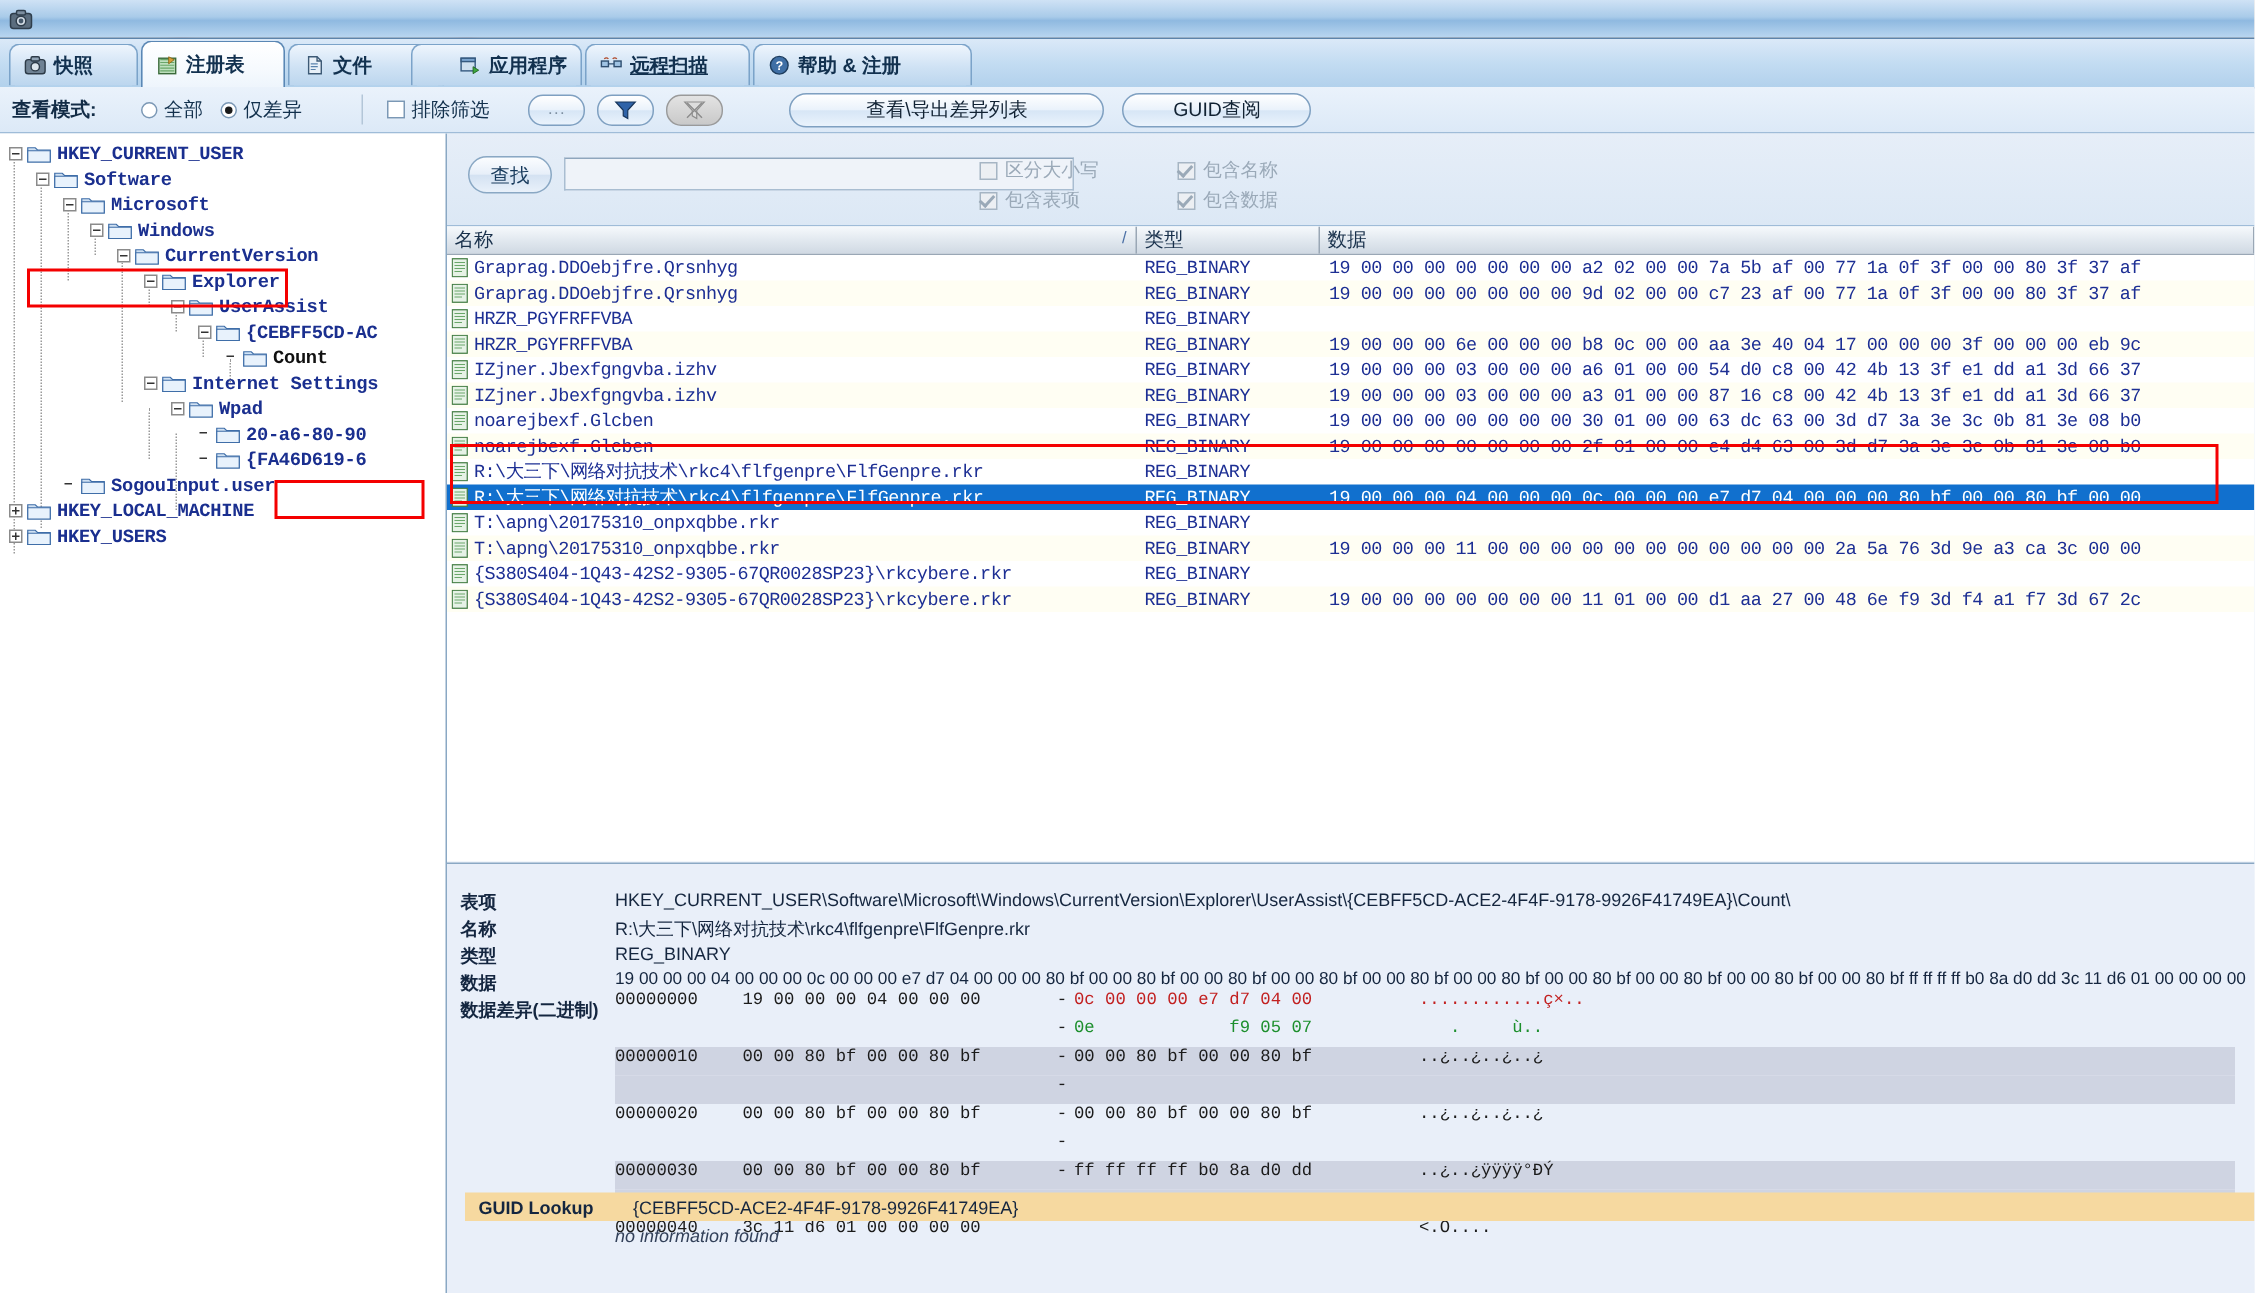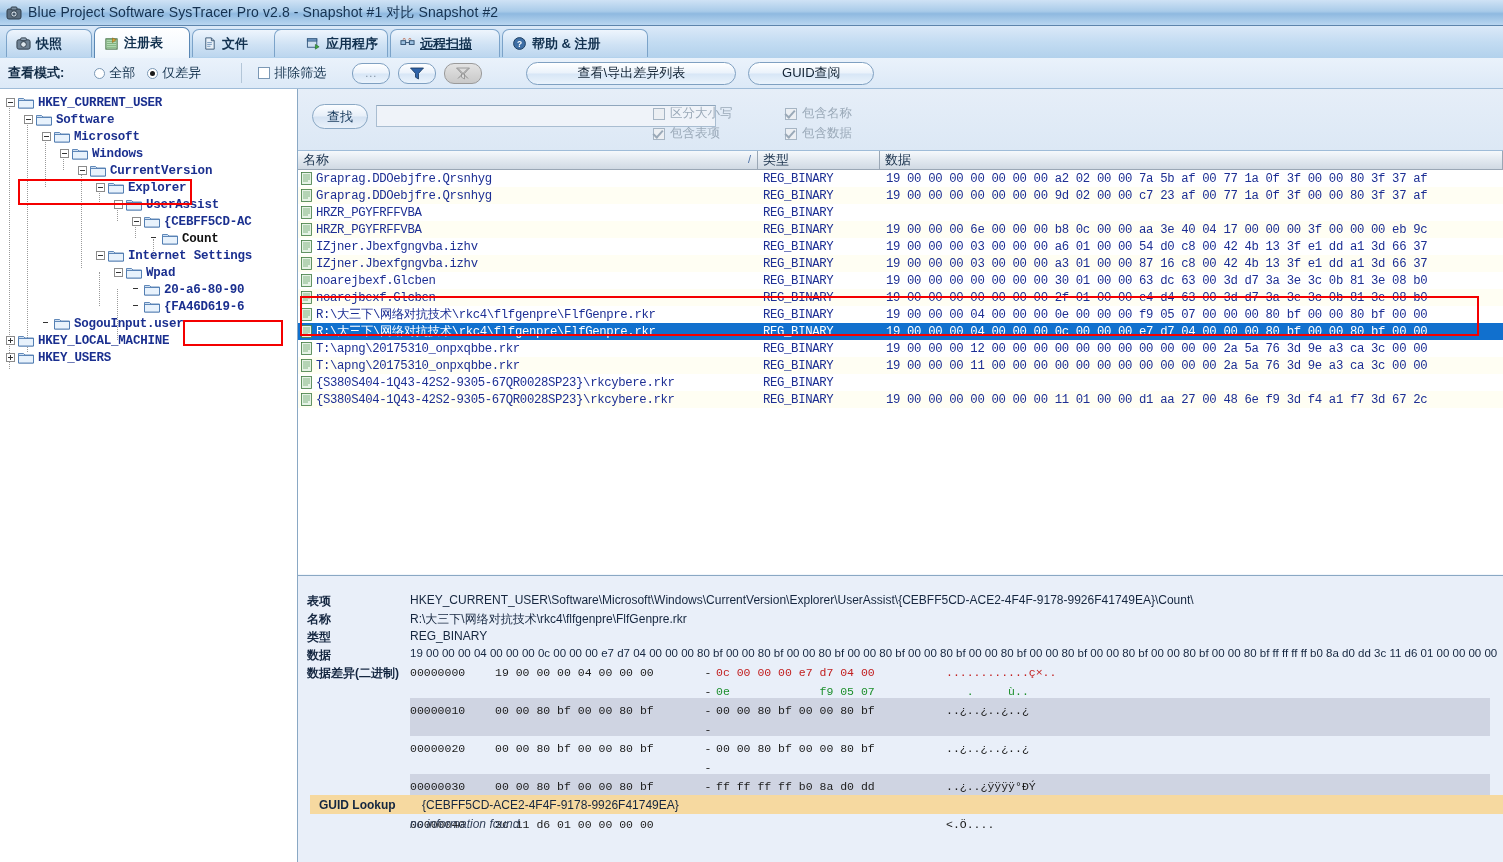--- a/index.html
+++ b/index.html
@@ -133,21 +133,21 @@
   .annot{position:absolute;border:2px solid #f40000;pointer-events:none;z-index:40;}
 
   
   #details{
     position:absolute;left:298px;top:575px;width:1205px;height:287px;
     background:#e9eff9;border-top:1px solid #8aa8c4;box-sizing:border-box;overflow:hidden;
   }
   .dlab{position:absolute;left:9px;font-weight:bold;font-size:12px;color:#142640;white-space:nowrap;}
   .dval{position:absolute;left:112px;font-size:12px;color:#15263f;white-space:nowrap;}
   #hexwrap{position:absolute;left:112px;top:84px;width:1080px;}
-  .hexline{height:19px;font-family:"Liberation Mono","DejaVu Sans Mono",monospace;font-size:11.5px;color:#1b1b1b;white-space:pre;display:flex;align-items:flex-end;}
+  .hexline{height:19px;font-family:"Liberation Mono","DejaVu Sans Mono",monospace;font-size:11.5px;color:#1b1b1b;white-space:pre;display:flex;align-items:flex-start;}
   .hexband{background:#cfd4e2;}
   .hx-off{display:inline-block;width:85px;}
   .hx-a{display:inline-block;width:205px;}
   .hx-dash{display:inline-block;width:16px;text-align:center;}
   .hx-b{display:inline-block;width:205px;}
   .hx-asc{display:inline-block;padding-left:25px;}
   .red{color:#c22020;}
   .green{color:#1d8f2d;}
   #guidrow{position:absolute;left:12px;top:219px;width:1276px;height:19px;background:#f6d9a0;}
   #guidrow .dlab{top:3px;}
@@ -172,21 +172,20 @@
   <div class="bar" style="left:1420px;top:11px;width:60px;"></div>
 </div>
 
 <div id="titlebar">
   <svg class="appicon" viewBox="0 0 16 16">
     <rect x="1" y="4" width="14" height="10" rx="2" fill="#5b6d7e" stroke="#2f3e4c"></rect>
     <rect x="5" y="2" width="6" height="3" rx="1" fill="#7b8d9e" stroke="#2f3e4c"></rect>
     <circle cx="8" cy="9" r="3.2" fill="#cfd9e2" stroke="#2f3e4c"></circle>
     <circle cx="8" cy="9" r="1.6" fill="#46596b"></circle>
   </svg>
-  <span class="ttl">Blue Project Software SysTracer Pro v2.8 - Snapshot #1 对比 Snapshot #2</span>
 </div>
 
 <div id="tabstrip">
 
   <div class="tab" style="left:6px;width:86px;">
     <svg class="tico" viewBox="0 0 16 16">
       <rect x="1" y="4" width="14" height="10" rx="2" fill="#6f8294" stroke="#2d3b48"></rect>
       <rect x="5" y="2" width="6" height="3" rx="1" fill="#92a5b6" stroke="#2d3b48"></rect>
       <circle cx="8" cy="9" r="3" fill="#dce5ec" stroke="#2d3b48"></circle>
     </svg>
@@ -561,21 +560,20 @@
       </div>
       <div class="lrow">
         <div class="cell c-name">
           <svg class="fileico" viewBox="0 0 11 13">
       <rect x="0.5" y="0.5" width="10" height="12" fill="#e6f2e6" stroke="#3f7a3f" stroke-width="0.8"></rect>
       <path d="M2 3h7M2 5h7M2 7h7M2 9h5" stroke="#6aa66a" stroke-width="0.8"></path>
     </svg>
           <span>R:\大三下\网络对抗技术\rkc4\flfgenpre\FlfGenpre.rkr</span>
         </div>
         <div class="cell c-type">REG_BINARY</div>
-        <div class="cell c-data">19 00 00 00 04 00 00 00 0e 00 00 00 f9 05 07 00 00 00 80 bf 00 00 80 bf 00 00</div>
       </div>
       <div class="lrow sel">
         <div class="cell c-name">
           <svg class="fileico" viewBox="0 0 11 13">
       <rect x="0.5" y="0.5" width="10" height="12" fill="#e6f2e6" stroke="#3f7a3f" stroke-width="0.8"></rect>
       <path d="M2 3h7M2 5h7M2 7h7M2 9h5" stroke="#6aa66a" stroke-width="0.8"></path>
     </svg>
           <span>R:\大三下\网络对抗技术\rkc4\flfgenpre\FlfGenpre.rkr</span>
         </div>
         <div class="cell c-type">REG_BINARY</div>
@@ -583,21 +581,20 @@
       </div>
       <div class="lrow">
         <div class="cell c-name">
           <svg class="fileico" viewBox="0 0 11 13">
       <rect x="0.5" y="0.5" width="10" height="12" fill="#e6f2e6" stroke="#3f7a3f" stroke-width="0.8"></rect>
       <path d="M2 3h7M2 5h7M2 7h7M2 9h5" stroke="#6aa66a" stroke-width="0.8"></path>
     </svg>
           <span>T:\apng\20175310_onpxqbbe.rkr</span>
         </div>
         <div class="cell c-type">REG_BINARY</div>
-        <div class="cell c-data">19 00 00 00 12 00 00 00 00 00 00 00 00 00 00 00 2a 5a 76 3d 9e a3 ca 3c 00 00</div>
       </div>
       <div class="lrow alt">
         <div class="cell c-name">
           <svg class="fileico" viewBox="0 0 11 13">
       <rect x="0.5" y="0.5" width="10" height="12" fill="#e6f2e6" stroke="#3f7a3f" stroke-width="0.8"></rect>
       <path d="M2 3h7M2 5h7M2 7h7M2 9h5" stroke="#6aa66a" stroke-width="0.8"></path>
     </svg>
           <span>T:\apng\20175310_onpxqbbe.rkr</span>
         </div>
         <div class="cell c-type">REG_BINARY</div>

